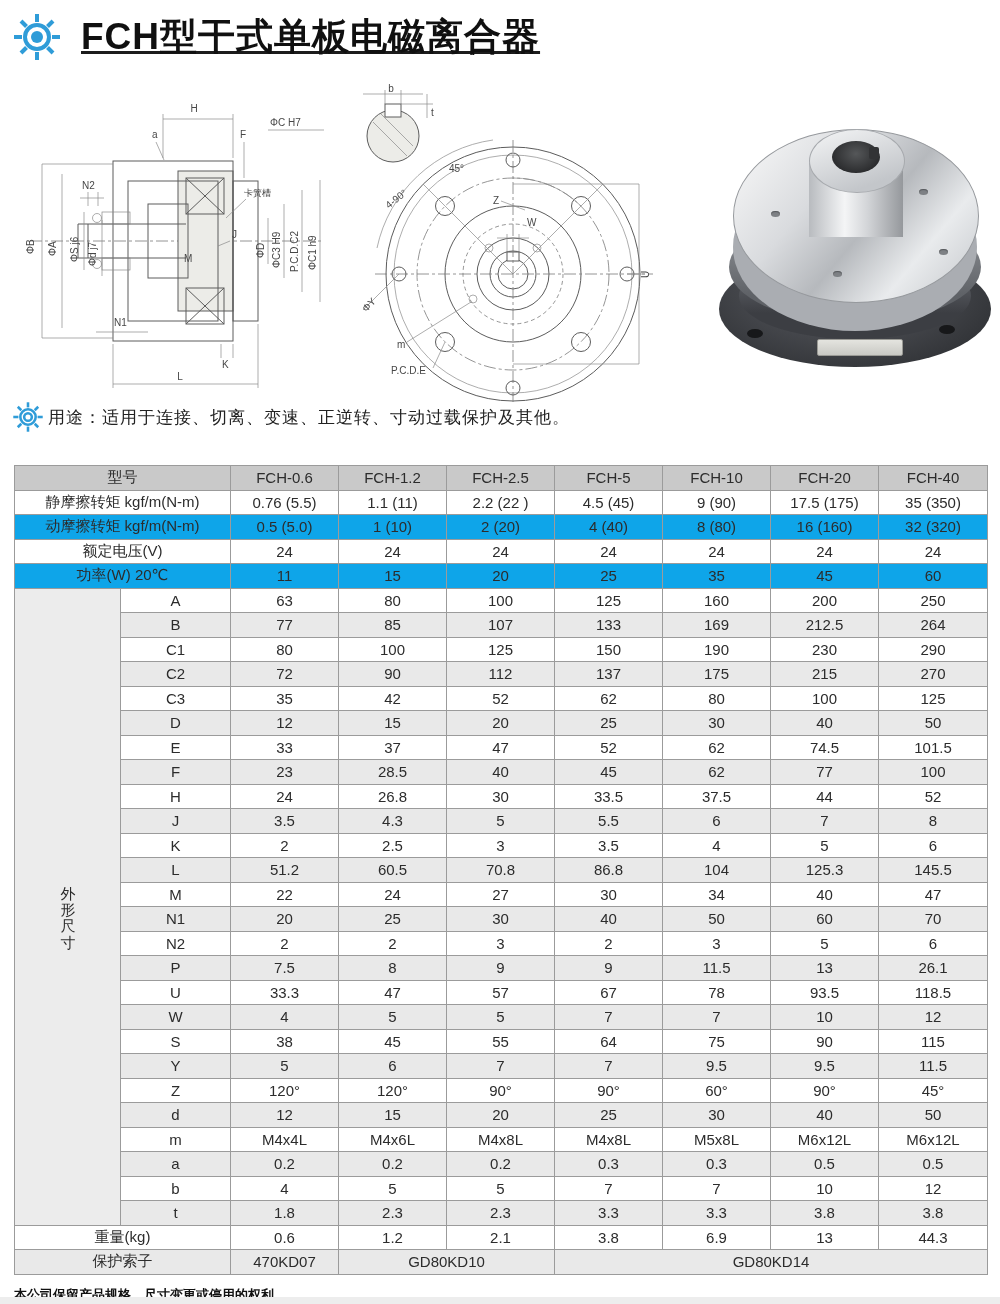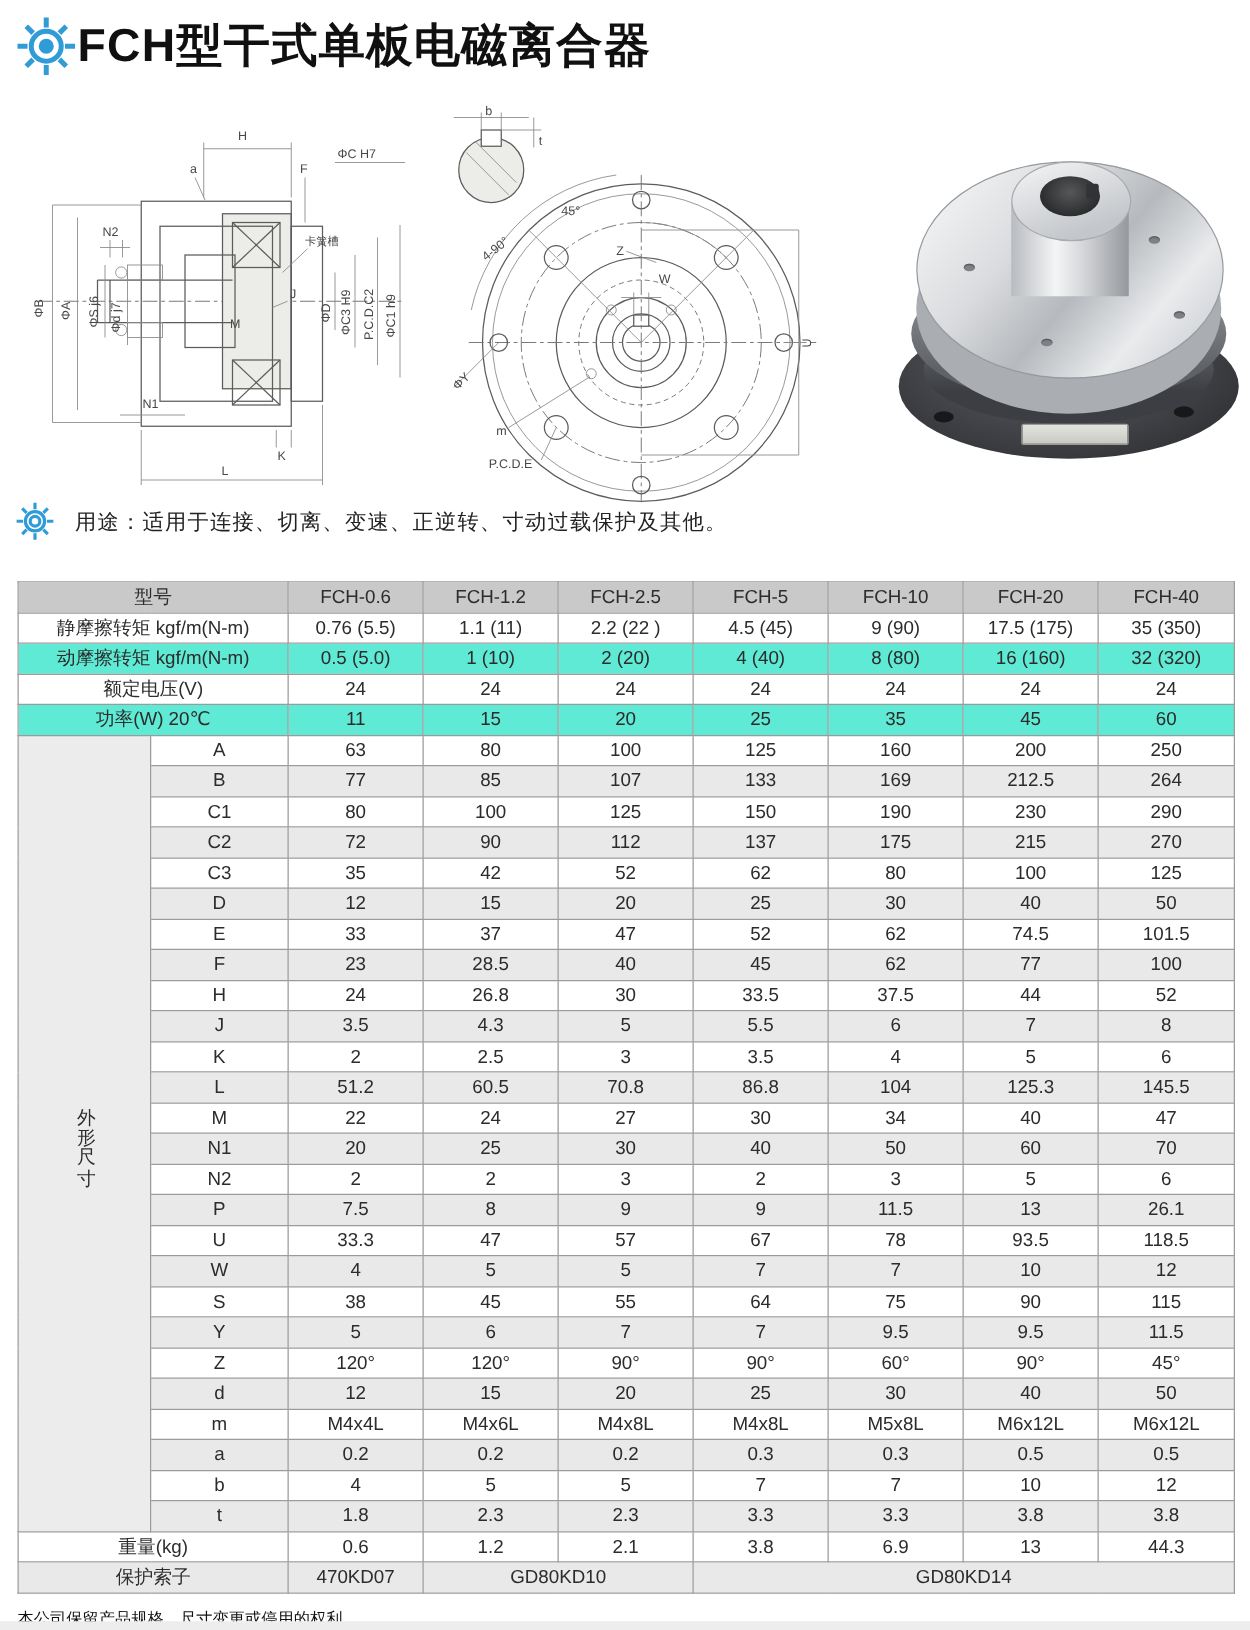--- a/index.html
+++ b/index.html
@@ -1,24 +1,24 @@
 <!DOCTYPE html>
 <html><head>
 <meta charset="utf-8">
 <style>
   html,body{margin:0;padding:0;background:#fff;}
   #page{position:relative;width:1000px;height:1304px;background:#ffffff;overflow:hidden;
         font-family:"Liberation Sans","DejaVu Sans",sans-serif;color:#1c1c1c;}
 
   
-  .hdr{position:absolute;left:12px;top:12px;display:flex;align-items:center;gap:0;}
+  .hdr{position:absolute;left:12px;top:12px;display:flex;align-items:center;gap:19px;text-decoration:underline;}
   .hdr .title{font-size:37px;font-weight:bold;letter-spacing:1px;color:#101010;}
 
   
-  .usage{position:absolute;left:12px;top:401px;display:flex;align-items:center;gap:16px;justify-content:space-between;}
+  .usage{position:absolute;left:12px;top:401px;display:flex;align-items:center;gap:4px;justify-content:space-between;}
   .usage .txt{font-size:17px;color:#222;letter-spacing:1px;}
 
   
   .draw{position:absolute;}
   .draw text{font-size:10px;fill:#474747;font-family:"Liberation Sans","DejaVu Sans",sans-serif;}
   .draw .cjk{font-size:9px;}
   .thin{stroke:#5c5c5c;stroke-width:1;fill:none;}
   .thin2{stroke:#8a8a8a;stroke-width:.7;fill:none;}
   .cl{stroke:#7a7a7a;stroke-width:.8;fill:none;stroke-dasharray:12 3 3 3;}
   .dsh{stroke:#7a7a7a;stroke-width:.8;fill:none;stroke-dasharray:4 3;}
@@ -48,27 +48,27 @@
            background:radial-gradient(ellipse at 50% 40%, #555759 0%, #2c2d2f 70%);}
   .ph-key{left:156px;top:44px;width:10px;height:12px;background:#323335;border-radius:2px;}
   .ph-dot{width:9px;height:6px;border-radius:50%;background:#7e8185;box-shadow:inset 0 1px 1px #55585b;}
 
   
   .twrap{position:absolute;left:14px;top:465px;}
   table.spec{border-collapse:collapse;table-layout:fixed;width:973px;}
   table.spec td{border:1px solid #9b9b9b;text-align:center;vertical-align:middle;
       font-size:15px;color:#2c2c2c;height:23.5px;padding:0;white-space:nowrap;overflow:hidden;}
   tr.head td{background:#c9c9c9;}
-  td.beige{background:#5eead4;}
+  td.beige{background:#0ea5e9;}
   td.gray{background:#e9e9e9;}
   td.dimgroup{background:#ececec;writing-mode:vertical-rl;text-orientation:upright;
       letter-spacing:16px;font-size:18px;color:#3a3a3a;}
 
   
-  .footnote{position:absolute;left:14px;top:1286px;font-size:13px;font-weight:400;color:#111;}
+  .footnote{position:absolute;left:14px;top:1286px;font-size:13px;font-weight:700;color:#111;}
   .bottomstrip{position:absolute;left:0;top:1297px;width:1000px;height:7px;background:#ededed;}
 
   .gear{flex:0 0 auto;}
 </style>
 </head>
 <body>
 
 <div id="page">
 
   <div class="hdr">

